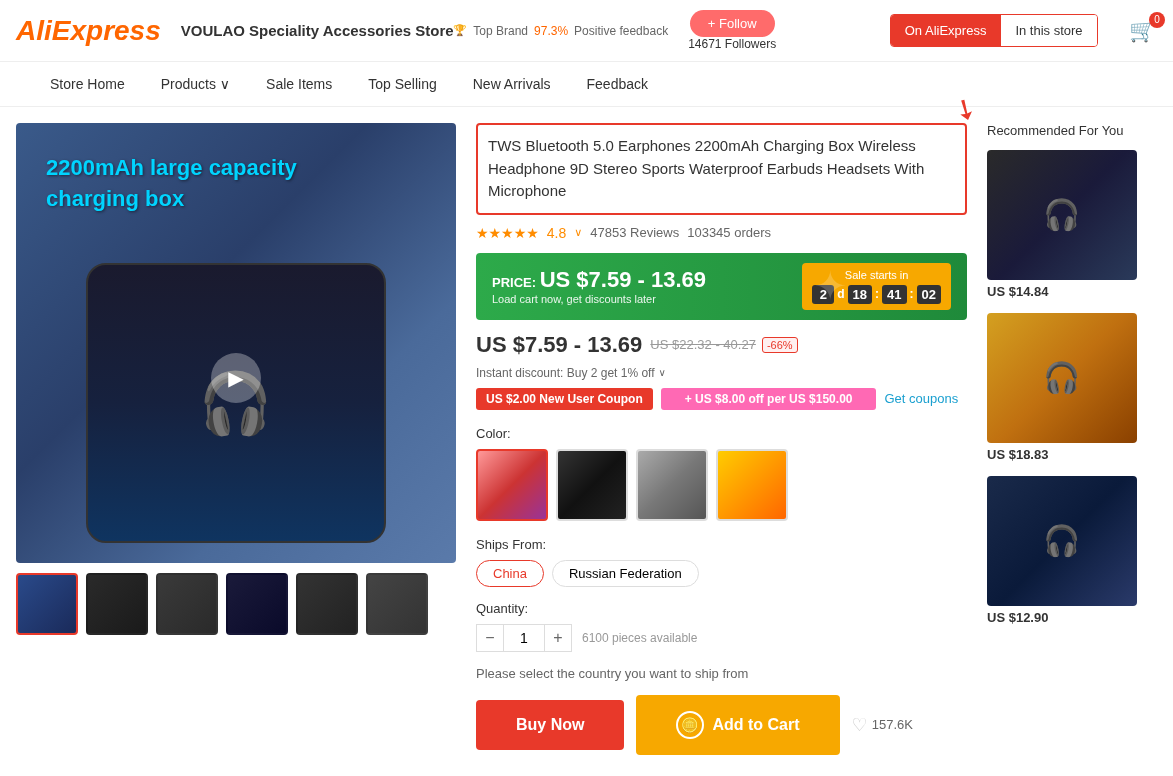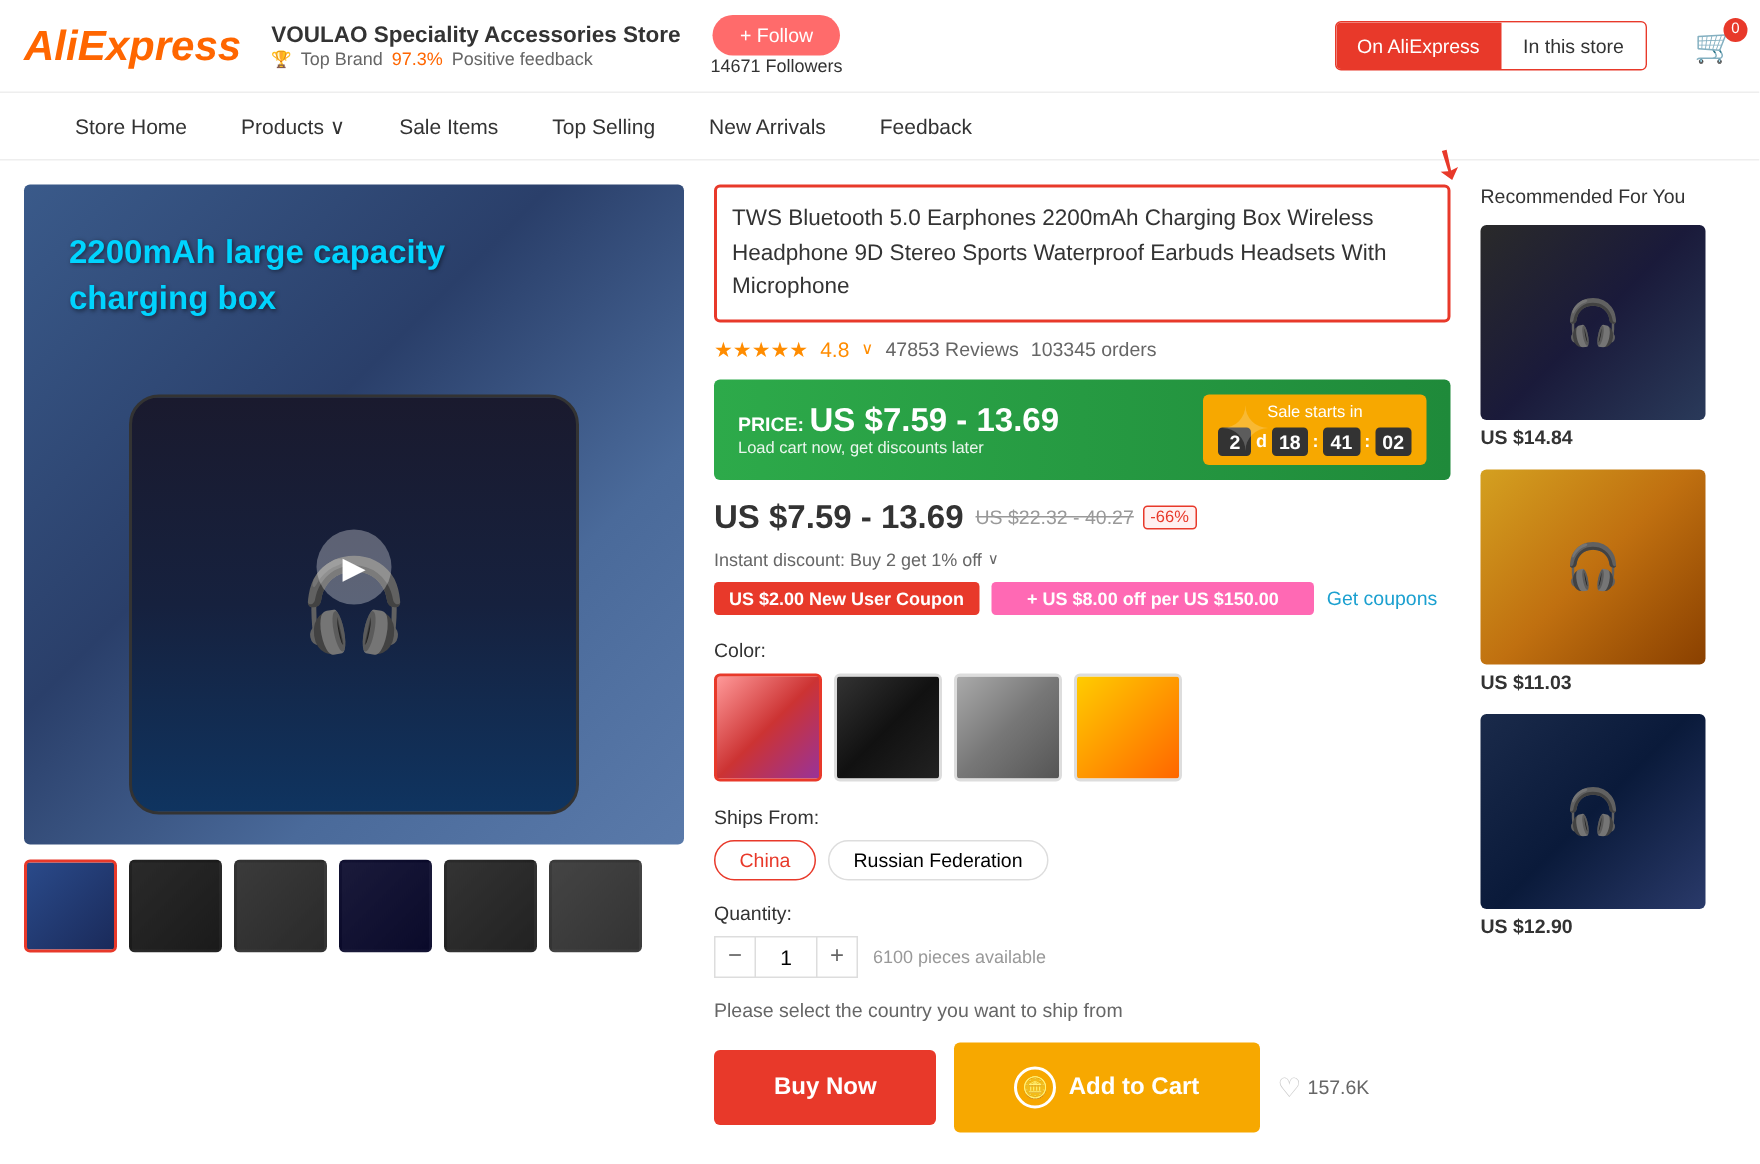--- a/index.html
+++ b/index.html
@@ -1,21 +1,21 @@
 <!DOCTYPE html>
 <html><head>
   <meta charset="utf-8">
   <style>
     * { box-sizing: border-box; margin: 0; padding: 0; }
     body { font-family: Arial, sans-serif; font-size: 13px; color: #333; background: #fff; width: 1173px; }
 
     
     .header { display: flex; align-items: center; padding: 10px 16px; border-bottom: 1px solid #eee; gap: 20px; }
     .logo { color: #f60; font-size: 28px; font-weight: bold; font-style: italic; white-space: nowrap; }
-    .store-info { display: flex; flex-direction: column; }
+    .store-info { display: flex; }
     .store-name { font-size: 15px; font-weight: bold; }
     .store-meta { display: flex; align-items: center; gap: 6px; font-size: 12px; color: #666; }
     .badge { color: #f60; font-size: 11px; }
     .positive { color: #f60; }
     .follow-btn { background: #ff6b6b; color: #fff; border: none; border-radius: 20px; padding: 6px 18px; font-size: 13px; cursor: pointer; white-space: nowrap; }
     .followers { font-size: 12px; color: #333; text-align: center; }
     .search-area { display: flex; align-items: center; margin-left: auto; border: 1.5px solid #e8392a; border-radius: 4px; overflow: hidden; }
     .search-input { border: none; outline: none; padding: 8px 12px; width: 220px; font-size: 13px; color: #999; }
     .search-btn-aliexpress { background: #e8392a; color: #fff; border: none; padding: 8px 14px; cursor: pointer; font-size: 13px; white-space: nowrap; }
     .search-btn-store { background: #fff; color: #333; border: none; border-left: 1px solid #e8392a; padding: 8px 14px; cursor: pointer; font-size: 13px; white-space: nowrap; }
@@ -285,21 +285,21 @@
   <div class="product-right">
     <div class="rec-title">Recommended For You</div>
 
     <div class="rec-item">
       <div class="rec-image rec-img-1">🎧</div>
       <div class="rec-price">US $14.84</div>
     </div>
 
     <div class="rec-item">
       <div class="rec-image rec-img-2">🎧</div>
-      <div class="rec-price">US $11.03</div>
+      <div class="rec-price">US $18.83</div>
     </div>
 
     <div class="rec-item">
       <div class="rec-image rec-img-3">🎧</div>
       <div class="rec-price">US $12.90</div>
     </div>
   </div>
 
 </div>
 

